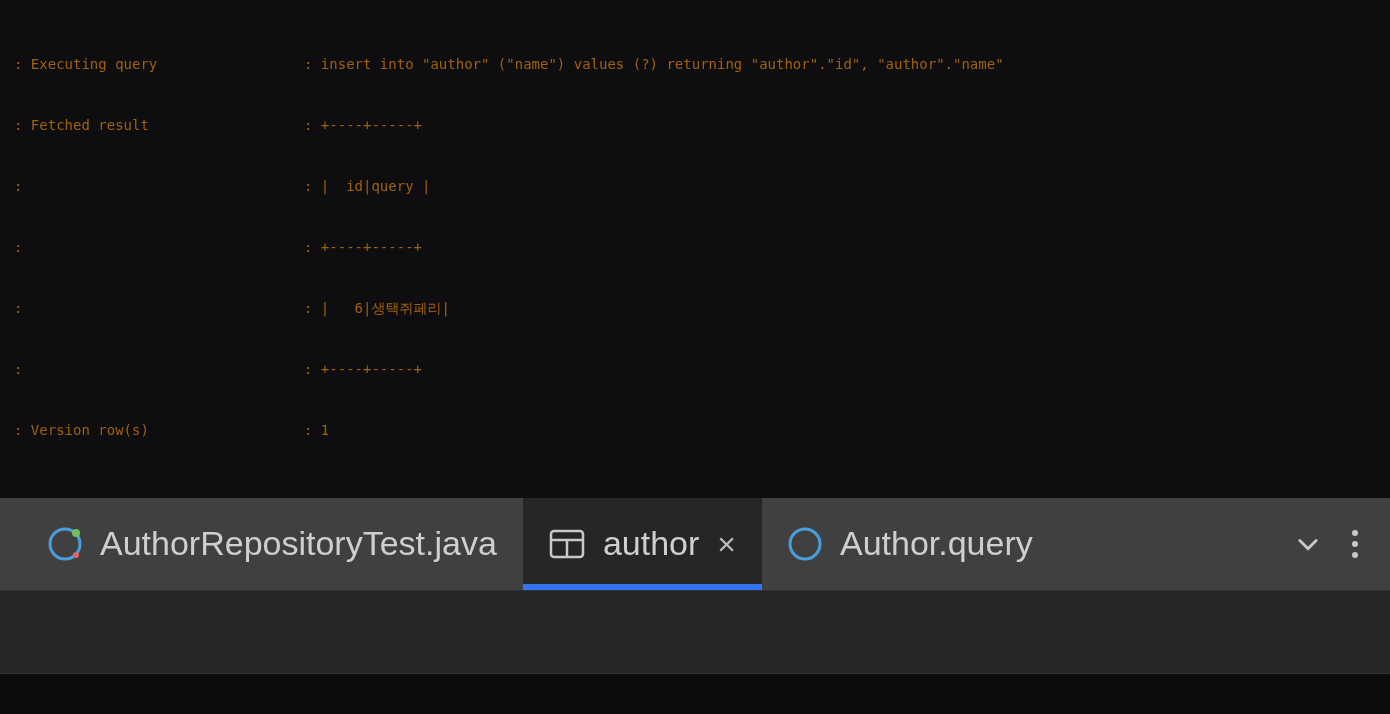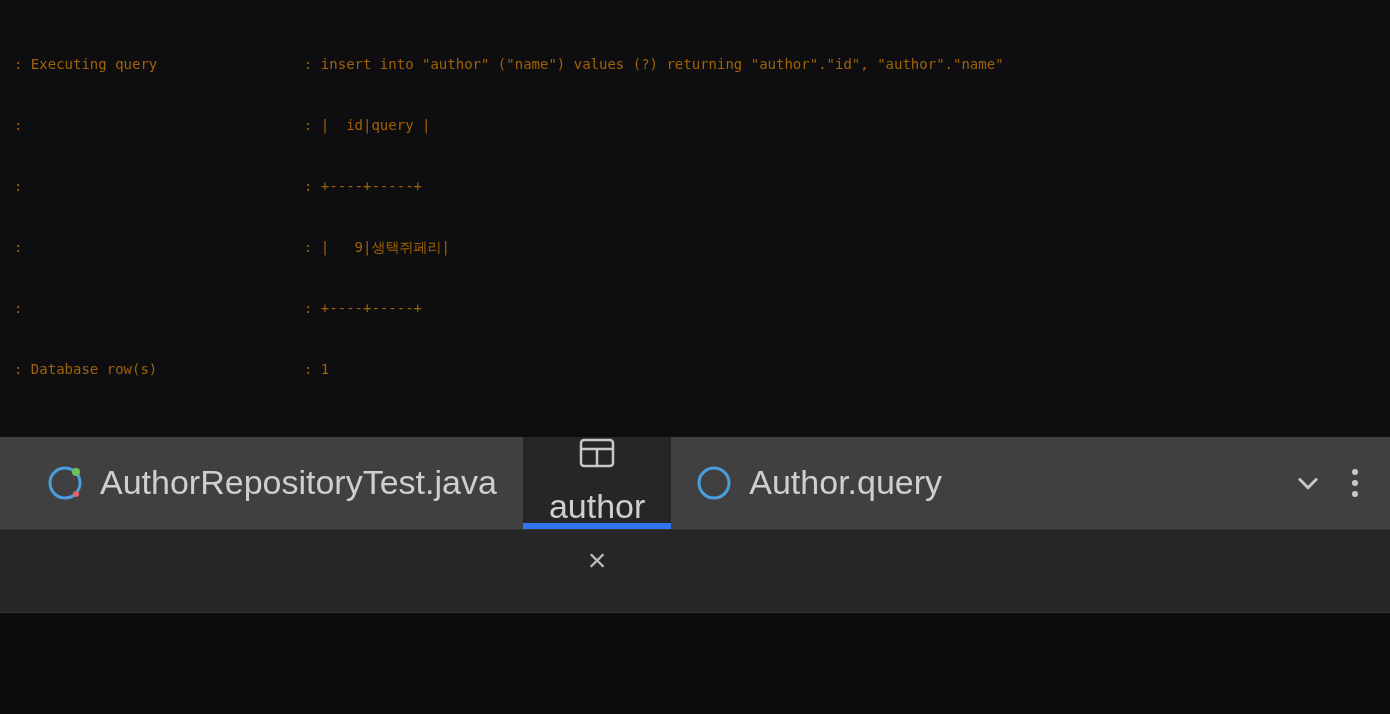--- a/index.html
+++ b/index.html
@@ -39,21 +39,20 @@
       height: 92px;
       padding: 0 26px;
       color: #cfcfcf;
       font-family: -apple-system, BlinkMacSystemFont, "Segoe UI", sans-serif;
       font-size: 34px;
       position: relative;
       gap: 18px;
     }
     .tab.active {
       background: #242628;
-      flex-direction: column;
     }
     .tab.active::after {
       content: '';
       position: absolute;
       left: 0; right: 0; bottom: 0;
       height: 6px;
       background: #3574f0;
     }
     .tab .close {
       color: #bcbcbc;
@@ -82,25 +81,26 @@
       border-bottom: 1px solid #303234;
     }
     .toolbar svg, .tabs svg { flex-shrink: 0; }
     .icon-btn { display: flex; align-items: center; justify-content: center; }
   </style>
 </head>
 <body>
 
 <div class="console">
 <span class="row"><span style="display:inline-block;width:290px">: Executing query</span><span>: insert into "author" ("name") values (?) returning "author"."id", "author"."name"</span></span>
+<span class="row"><span style="display:inline-block;width:290px">: Fetched result</span><span>: +----+-----+</span></span>
 <span class="row"><span style="display:inline-block;width:290px">:</span><span>: |  id|query |</span></span>
 <span class="row"><span style="display:inline-block;width:290px">:</span><span>: +----+-----+</span></span>
-<span class="row"><span style="display:inline-block;width:290px">:</span><span>: |   9|생택쥐페리|</span></span>
+<span class="row"><span style="display:inline-block;width:290px">:</span><span>: |   6|생택쥐페리|</span></span>
 <span class="row"><span style="display:inline-block;width:290px">:</span><span>: +----+-----+</span></span>
-<span class="row"><span style="display:inline-block;width:290px">: Database row(s)</span><span>: 1</span></span>
+<span class="row"><span style="display:inline-block;width:290px">: Version row(s)</span><span>: 1</span></span>
 </div>
 
 <div class="ide">
 
   <div class="tabs">
     <div class="tab">
       <svg width="34" height="34" viewBox="0 0 34 34">
         <circle cx="17" cy="17" r="15" fill="none" stroke="#4a9edc" stroke-width="3"></circle>
         <circle cx="28" cy="6" r="4" fill="#6fbf5e"></circle>
         <circle cx="28" cy="28" r="3" fill="#d66"></circle>

